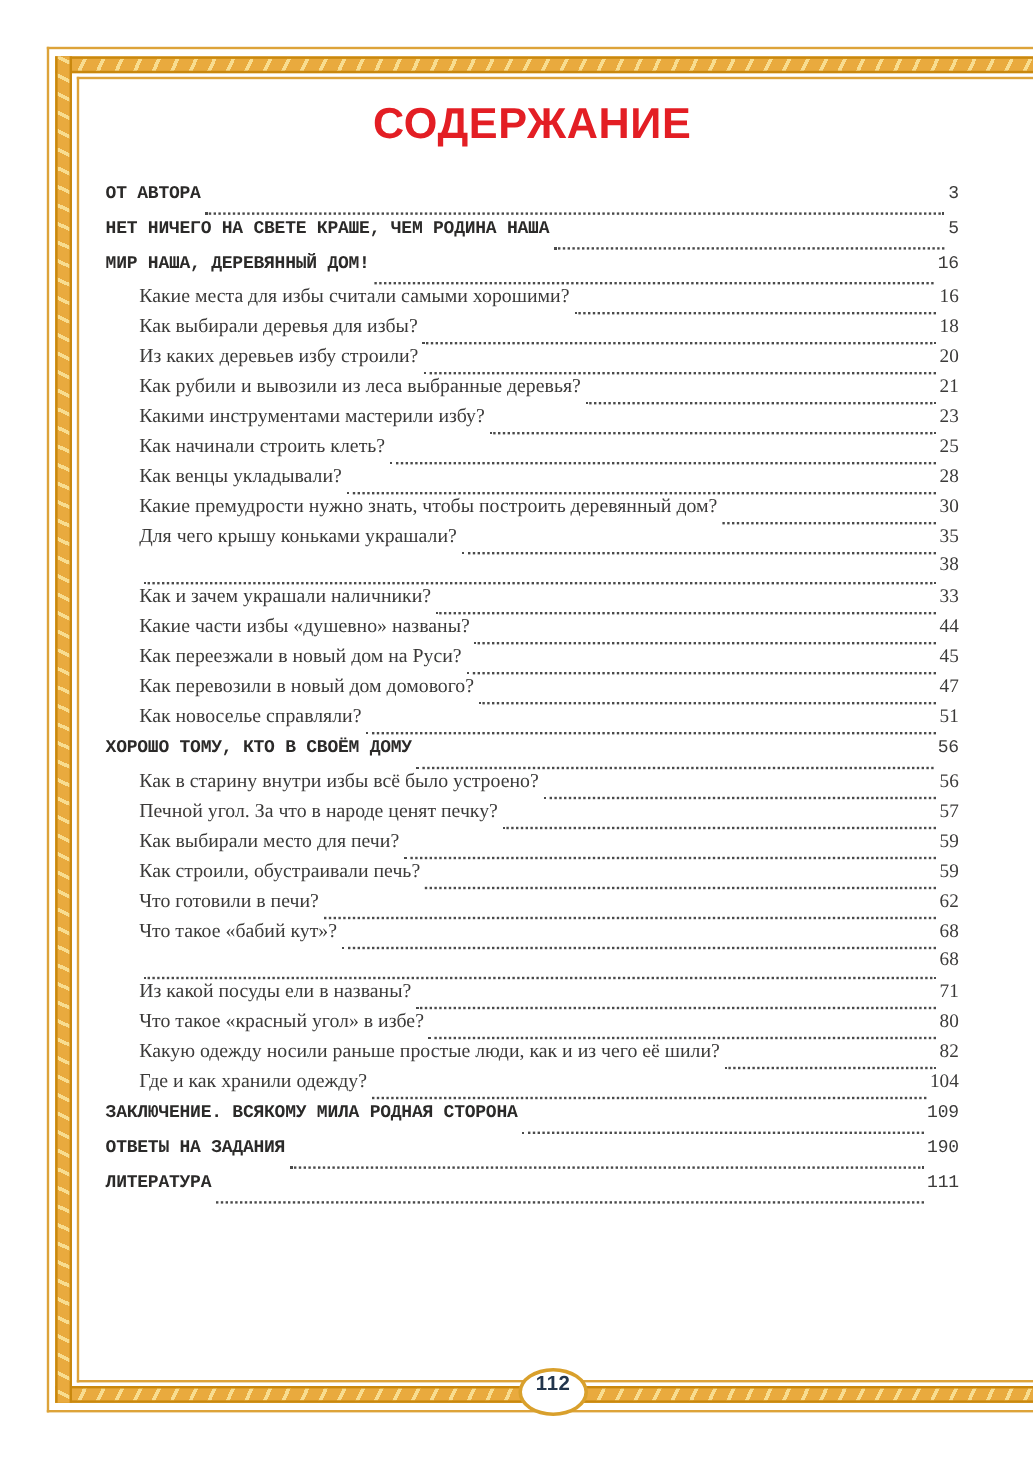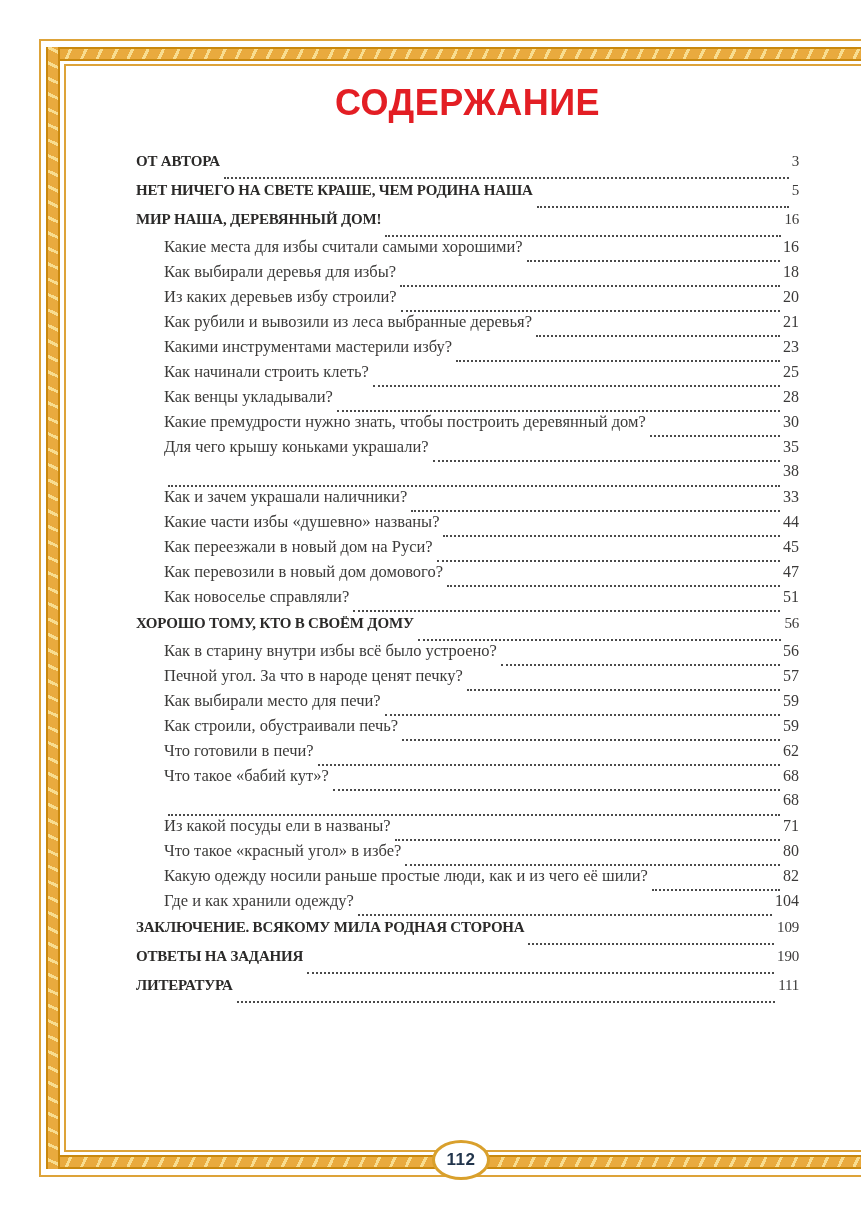--- a/index.html
+++ b/index.html
@@ -28,37 +28,37 @@
   }
   .line-inner {
     position:absolute; left:64px; top:64px; right:0; bottom:64px;
     border:2px solid #dda339; border-right:none;
   }
 
   
   .page-badge {
     position:absolute; left:432px; top:1140px; width:58px; height:40px;
     background:#ffffff; border:3px solid #d9a02c; border-radius:50%;
-    display:flex; align-items:center; justify-content:center;
+    display:flex; align-items:flex-start; justify-content:center;
     font-weight:bold; font-size:17px; color:#22354c; letter-spacing:0.5px;
     z-index:5;
   }
 
   
-  .content { position:absolute; left:88px; right:62px; top:82px;margin-left:48px; }
+  .content { position:absolute; left:88px; right:62px; top:82px; }
   .doc-title {
     text-align:center; color:#e31e24; font-weight:bold; font-size:36px;
     letter-spacing:0.5px; margin-bottom:26px;
   }
   .toc { margin-top:14px; }
   .row { display:flex; align-items:baseline; height:25px; }
   .row.main {
     height:29px; padding-top:3px;
     font-weight:bold; font-size:15px; color:#2b2a29; letter-spacing:-0.2px;
-    font-family:Liberation Serif, serif;
+    font-family:Liberation Mono, monospace;
     justify-content:center;
   }
   .row.sub {
     font-family:"Liberation Serif", serif; font-size:16.5px; color:#3b3a39;
     padding-left:28px;
   }
   .label { white-space:nowrap; }
   .dots {
     flex:1 1 auto; margin:0 3px 0 4px; align-self:flex-end;
     border-bottom:2px dotted #4a4a4a; height:6px; min-width:12px;

